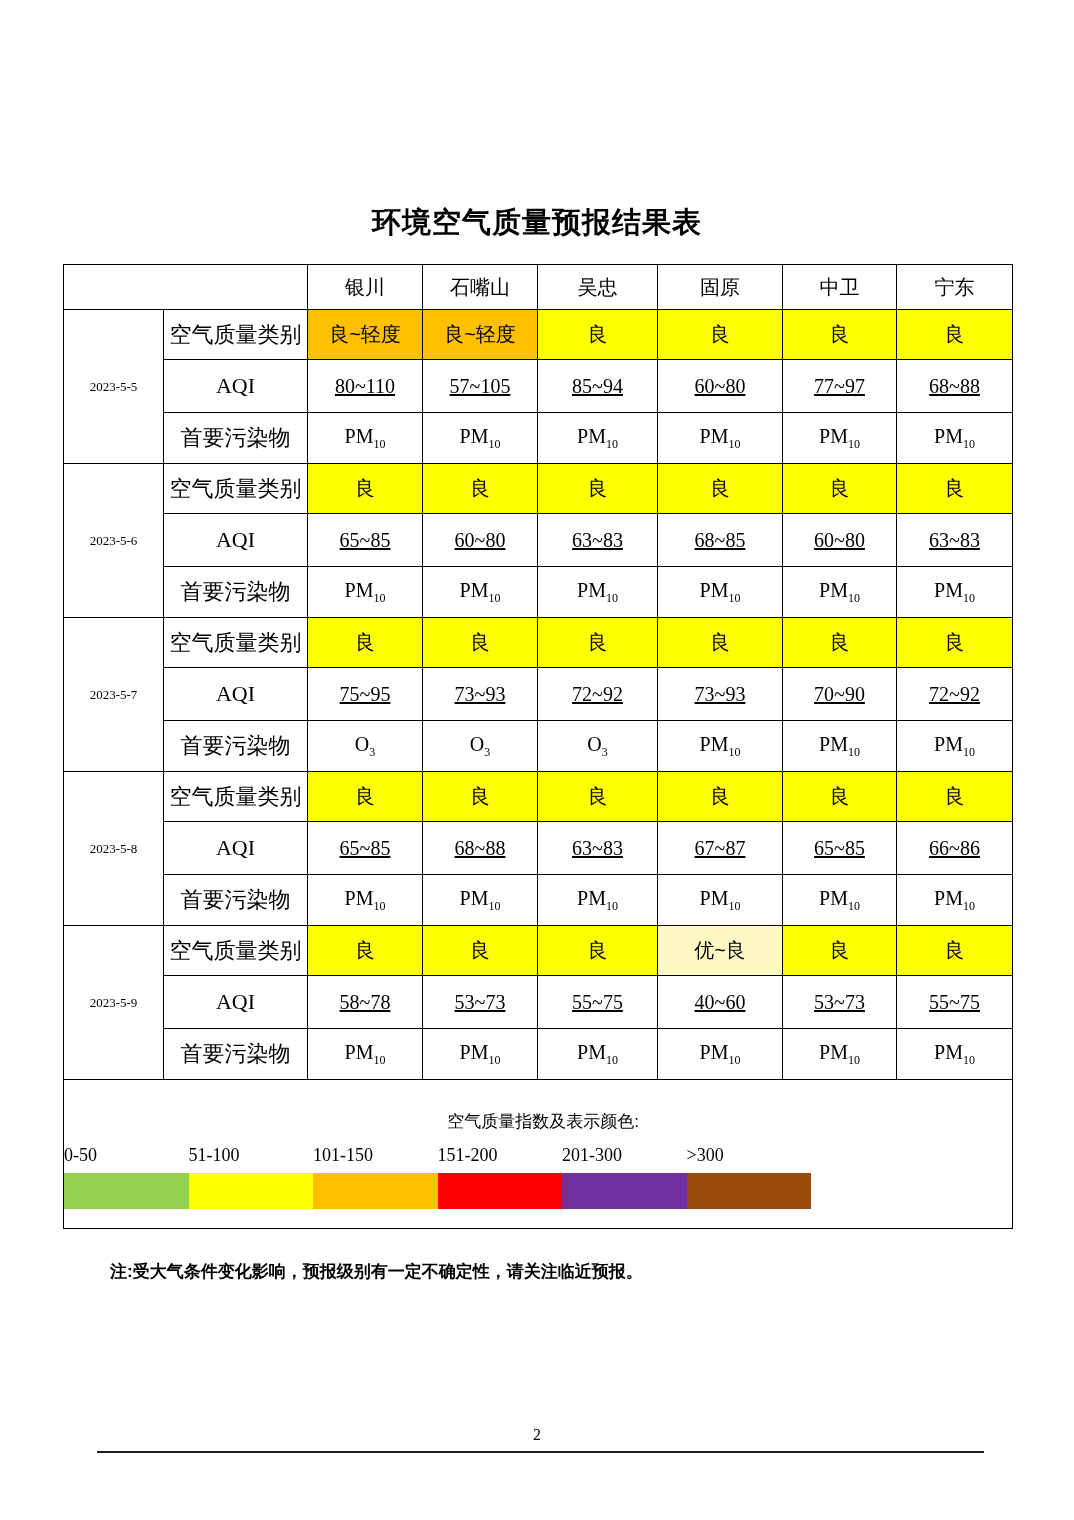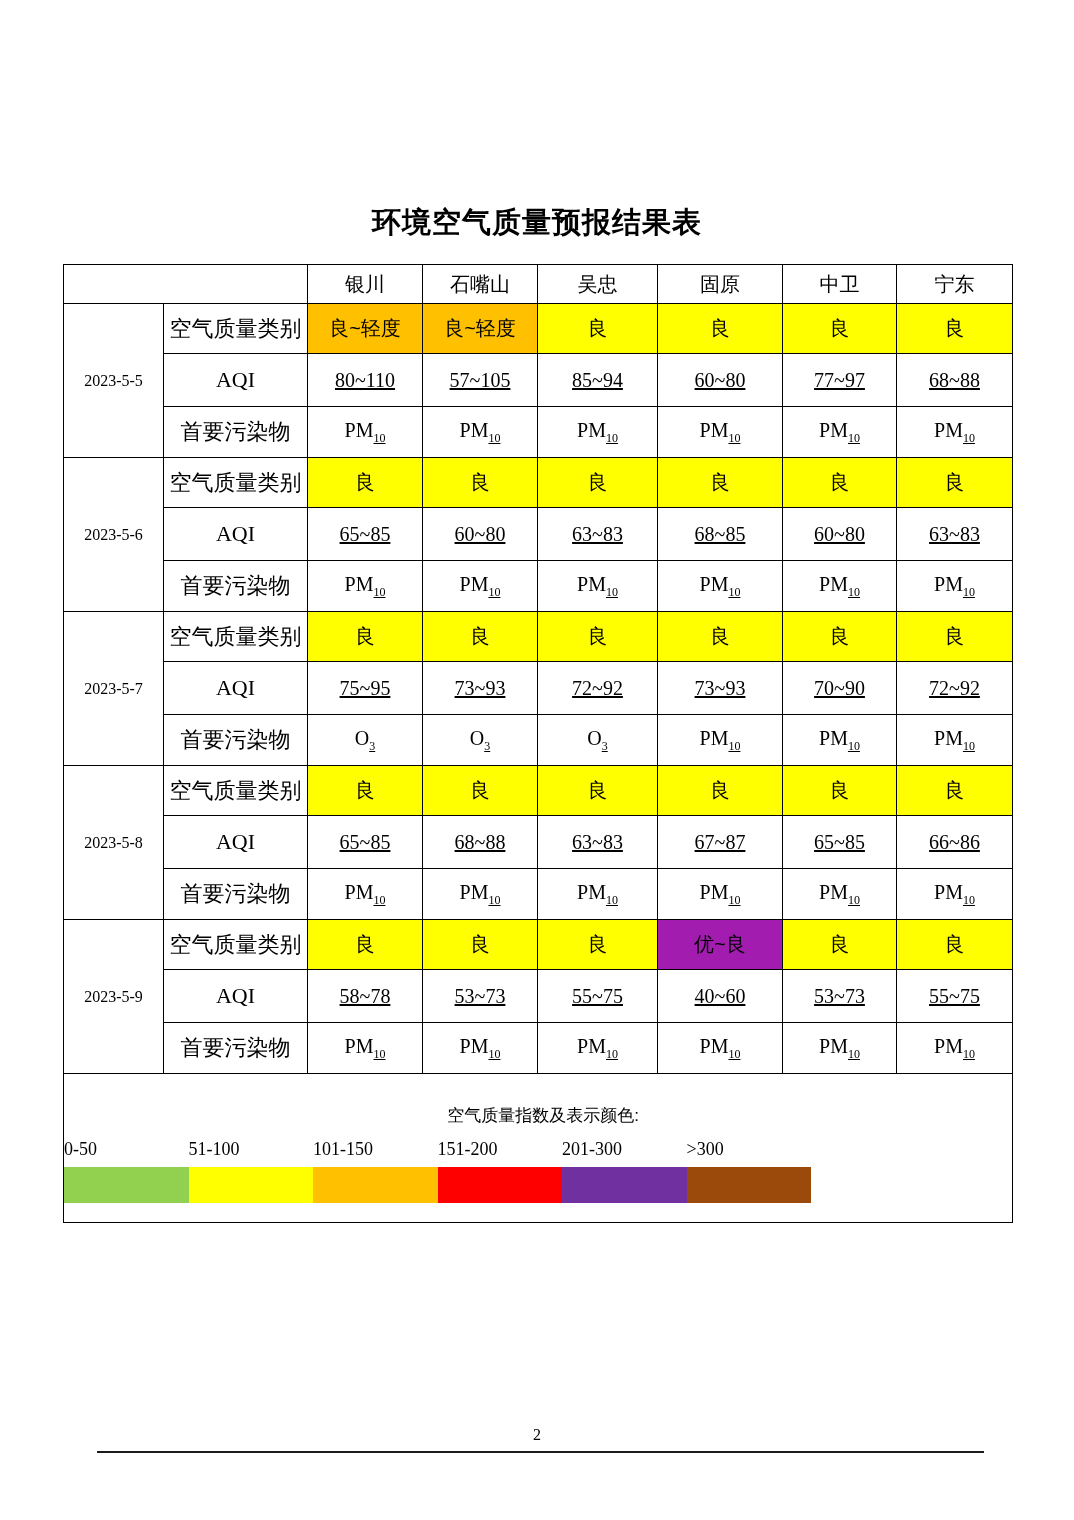--- a/index.html
+++ b/index.html
@@ -5,31 +5,31 @@
   html,body{margin:0;padding:0;background:#ffffff;}
   .page{position:relative;width:1074px;height:1520px;background:#ffffff;color:#000;
         font-family:"Liberation Serif",serif;overflow:hidden;}
   .cjk{font-family:"Liberation Sans","DejaVu Sans",sans-serif;}
   .page-title{position:absolute;top:203px;left:0;width:100%;text-align:center;
         font-size:29px;font-weight:700;letter-spacing:1px;margin:0;}
   table.forecast{position:absolute;left:63px;top:264px;width:949px;
         border-collapse:collapse;table-layout:fixed;}
   table.forecast td,table.forecast th{border:1px solid #000;text-align:center;
         vertical-align:middle;padding:0;overflow:hidden;font-weight:normal;}
-  tr.header-row{height:39px;}
+  tr.header-row{height:45px;}
   tr.header-row th{font-size:20px;}
   tr.category-row{height:50px;}
   tr.aqi-row{height:53px;}
   tr.pol-row{height:51px;}
-  td.date-cell{font-size:16px;}
+  td.date-cell{font-size:13px;}
   td.label-cell{font-size:22px;}
   td.cat-cell{font-size:20px;}
   td.val-cell{font-size:20px;text-decoration:underline;}
   td.pol-cell{font-size:20px;}
-  td.pol-cell sub{font-size:12px;text-decoration:underline;}
+  td.pol-cell sub{font-size:12px;}
   td.legend-cell{height:148px;text-align:left;vertical-align:top;}
   .legend-title{font-size:17px;padding:10px 0 0 10px;}
   .legend-ranges{display:flex;width:747px;margin-top:12px;}
   .legend-ranges .rng{flex:1;text-align:left;font-size:18px;}
   .legend-swatches{display:flex;width:747px;height:36px;margin-top:7px;}
   .legend-swatches .sw{flex:1;}
   .note{position:absolute;left:110px;top:1260px;font-size:17px;font-weight:700;}
   .footer-num{position:absolute;top:1426px;left:0;width:100%;text-align:center;font-size:16px;}
   .footer-rule{position:absolute;left:97px;top:1451px;width:887px;height:0;
         border-top:2px solid #1c1c1c;}
@@ -175,21 +175,21 @@
           <td class="pol-cell"><span>PM</span><sub>10</sub></td>
           <td class="pol-cell"><span>PM</span><sub>10</sub></td>
           <td class="pol-cell"><span>PM</span><sub>10</sub></td>
         </tr>
         <tr class="category-row">
           <td class="date-cell" rowspan="3">2023-5-9</td>
           <td class="label-cell cjk">空气质量类别</td>
           <td class="cat-cell cjk" style="background-color: rgb(255, 255, 0);">良</td>
           <td class="cat-cell cjk" style="background-color: rgb(255, 255, 0);">良</td>
           <td class="cat-cell cjk" style="background-color: rgb(255, 255, 0);">良</td>
-          <td class="cat-cell cjk" style="background-color: #a21caf; font-family: Liberation Mono, monospace;">优~良</td>
+          <td class="cat-cell cjk" style="background-color: #fef9c3;">优~良</td>
           <td class="cat-cell cjk" style="background-color: rgb(255, 255, 0);">良</td>
           <td class="cat-cell cjk" style="background-color: rgb(255, 255, 0);">良</td>
         </tr>
         <tr class="aqi-row">
           <td class="label-cell">AQI</td>
           <td class="val-cell">58~78</td>
           <td class="val-cell">53~73</td>
           <td class="val-cell">55~75</td>
           <td class="val-cell">40~60</td>
           <td class="val-cell">53~73</td>
@@ -223,17 +223,18 @@
             <div class="sw" style="background-color: rgb(255, 192, 0);"></div>
             <div class="sw" style="background-color: rgb(255, 0, 0);"></div>
             <div class="sw" style="background-color: rgb(112, 48, 160);"></div>
             <div class="sw" style="background-color: rgb(156, 74, 11);"></div>
           </div>
         </td>
       </tr>
     </tbody>
   </table>
 
+  <div class="note cjk">注:受大气条件变化影响，预报级别有一定不确定性，请关注临近预报。</div>
 
   <div class="footer-num">2</div>
   <div class="footer-rule"></div>
 
 </div>
 
 </body></html>

